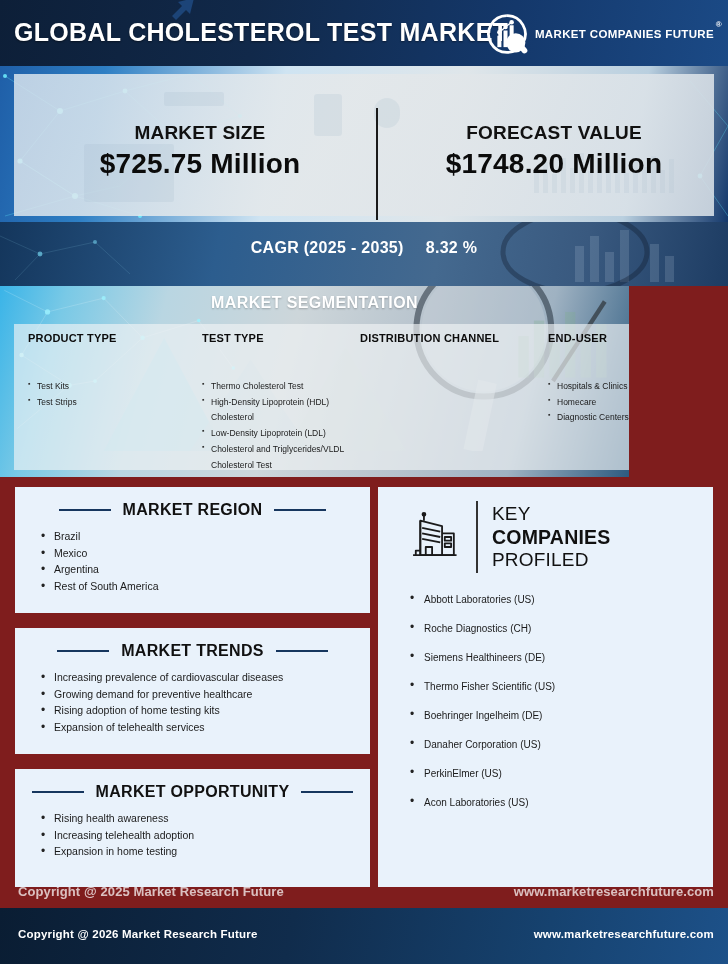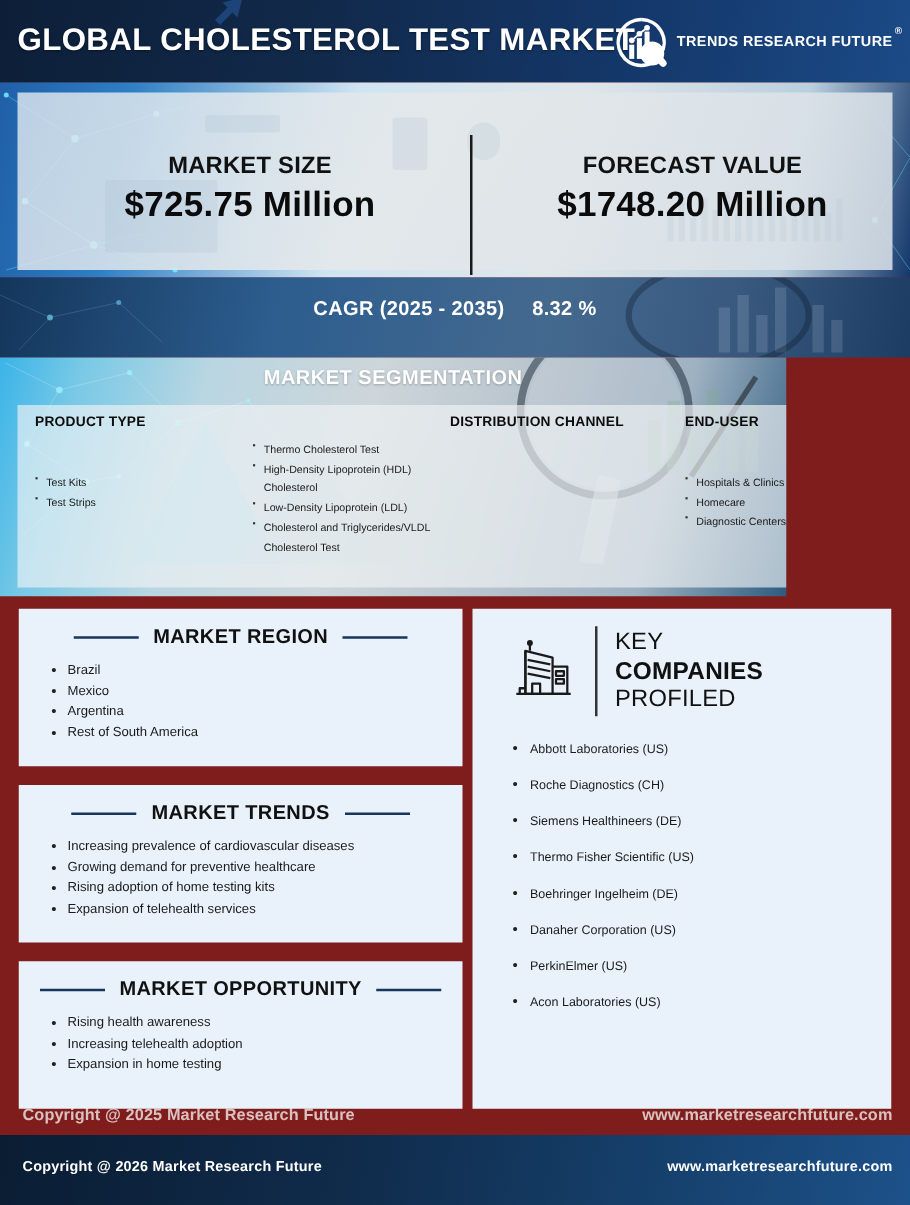--- a/index.html
+++ b/index.html
@@ -204,21 +204,21 @@
         <rect x="39" y="36" width="6.5" height="11" rx="3.2" transform="rotate(-40 42 41)" fill="#ffffff"></rect>
         <rect x="13" y="26" width="4.6" height="13" fill="#ffffff"></rect>
         <rect x="20" y="20" width="4.6" height="19" fill="#ffffff"></rect>
         <rect x="27" y="14" width="4.6" height="25" fill="#ffffff"></rect>
         <circle cx="15.3" cy="22" r="2.6" fill="#ffffff"></circle>
         <circle cx="22.3" cy="16" r="2.6" fill="#ffffff"></circle>
         <circle cx="29.3" cy="10.5" r="2.6" fill="#ffffff"></circle>
         <path d="M15.3 22 L22.3 16 L29.3 10.5" stroke="#ffffff" stroke-width="1.6" fill="none"></path>
       </svg>
       <div class="logo-text">
-        <span>TRENDS RESEARCH FUTURE</span>
+        <span>MARKET COMPANIES FUTURE</span>
         <span class="logo-reg">®</span>
       </div>
     </div>
   </div>
 
   <div class="hero">
     <svg class="netbg" viewBox="0 0 728 156" preserveAspectRatio="none">
       <g stroke="#5ddff5" stroke-width="0.6" opacity="0.55" fill="none">
         <path d="M5 10 L60 45 L20 95 L75 130 L5 150"></path>
         <path d="M60 45 L125 25 L175 70 L120 120 L75 130"></path>
@@ -339,20 +339,21 @@
     <div class="seg-panel">
       <div class="seg-cols">
         <div class="seg-col c1">
           <div class="seg-head">PRODUCT TYPE</div>
           <ul class="seg-list">
             <li>Test Kits</li>
             <li>Test Strips</li>
           </ul>
         </div>
         <div class="seg-col c2">
+          <div class="seg-head">TEST TYPE</div>
           <ul class="seg-list">
             <li>Thermo Cholesterol Test</li>
             <li>High-Density Lipoprotein (HDL)</li>
             <li class="cont">Cholesterol</li>
             <li>Low-Density Lipoprotein (LDL)</li>
             <li>Cholesterol and Triglycerides/VLDL</li>
             <li class="cont">Cholesterol Test</li>
           </ul>
         </div>
         <div class="seg-col c3">

